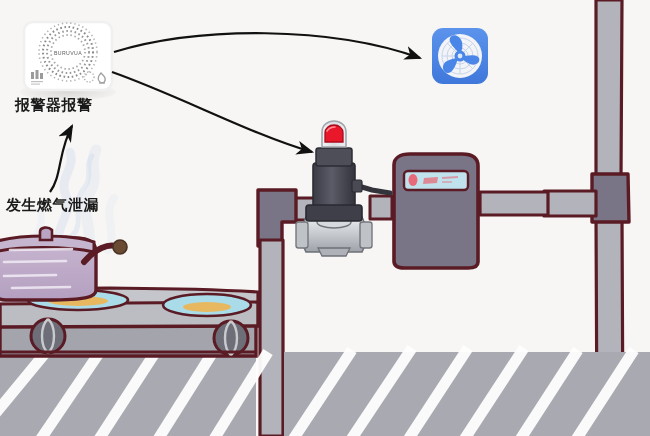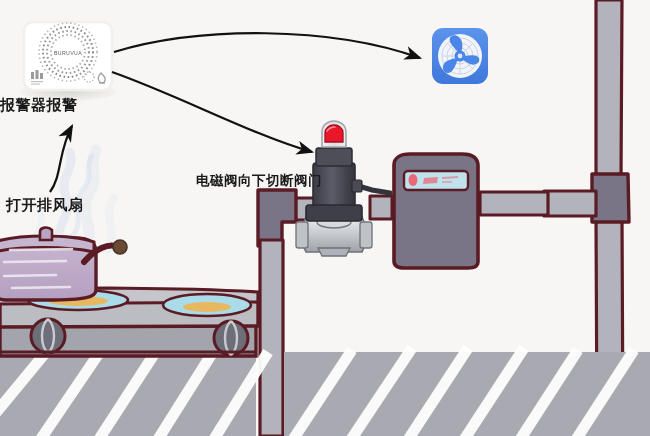--- a/index.html
+++ b/index.html
@@ -11,21 +11,21 @@
     position:relative;
   }
   #scene{position:absolute;left:0;top:0;width:650px;height:436px;}
   .label{
     position:absolute;
     font-weight:bold;
     color:#1a1a1a;
     white-space:nowrap;
     letter-spacing:0.5px;
   }
-  #label-alarm{left:0;top:96px;font-size:15px;}
+  #label-alarm{left:15px;top:96px;font-size:15px;}
   #label-leak{left:6px;top:196px;font-size:15px;}
   #label-fan{left:395px;top:96px;font-size:15px;}
   #label-valve{left:196px;top:172px;font-size:13.5px;}
   .svg-layer{position:absolute;left:0;top:0;}
 </style>
 </head>
 <body>
 
 <div id="scene">
 
@@ -232,15 +232,14 @@
     </g>
     <g>
       <path d="M112 72 C180 96 250 134 312 152" stroke="#111" stroke-width="2.2" fill="none" marker-end="url(#arrowhead)"></path>
     </g>
     <g>
       <path d="M50 192 C62 176 58 152 72 126" stroke="#111" stroke-width="2.2" fill="none" marker-end="url(#arrowhead)"></path>
     </g>
   </svg>
 
   <div class="label" id="label-alarm">报警器报警</div>
-  <div class="label" id="label-leak">打开排风扇</div>
-  <div class="label" id="label-valve">电磁阀向下切断阀门</div>
+  <div class="label" id="label-leak">发生燃气泄漏</div>
 </div>
 
 </body></html>

